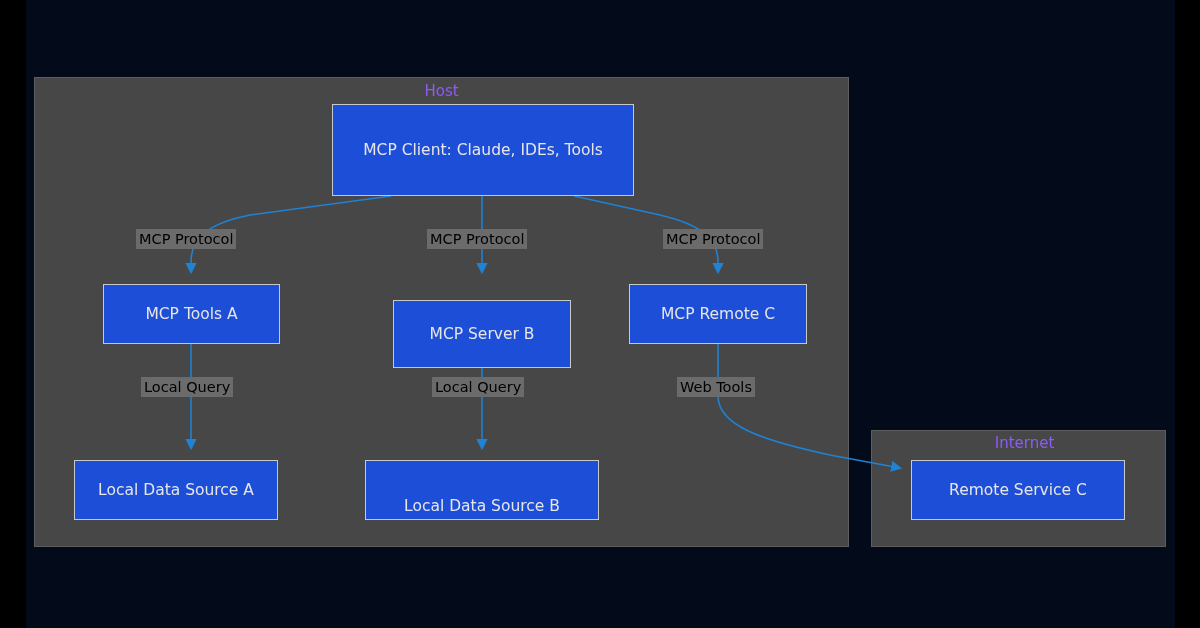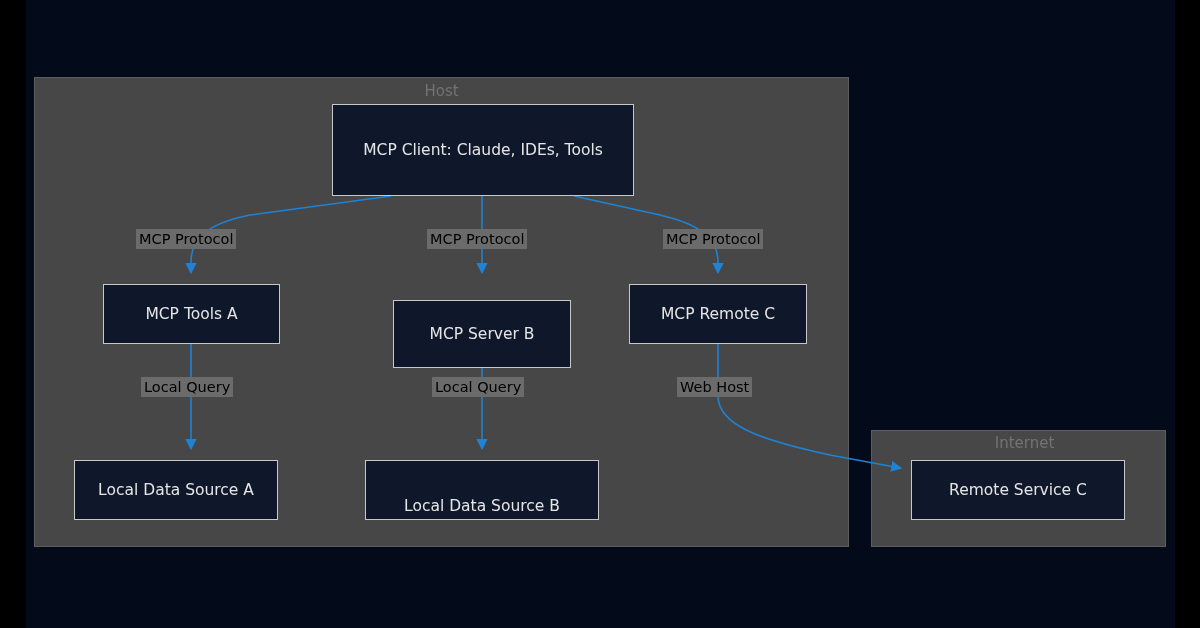--- a/index.html
+++ b/index.html
@@ -29,28 +29,28 @@
     position: absolute;
     background: #474747;
     border: 1px solid #5d5d5d;
     box-sizing: border-box;
   }
   .subgraph-title {
     position: absolute;
     left: 0;
     right: 0;
     text-align: center;
-    color: #737373;
+    color: #8b5cf6;
     font-size: 15px;
     font-family: "DejaVu Sans", sans-serif;
     white-space: nowrap;
   }
   .node {
     position: absolute;
-    background: #0f172a;
+    background: #1d4ed8;
     border: 1px solid #c8c8c8;
     box-sizing: border-box;
     display: flex;
     align-items: center;
     justify-content: center;
     text-align: center;
     color: #e6e6e6;
     font-size: 15.5px;
     line-height: 1.45;
     font-family: "DejaVu Sans", sans-serif;
@@ -146,15 +146,15 @@
   <div class="edge-label" style="left:663px; top:229px;">
     <span>MCP Protocol</span>
   </div>
   <div class="edge-label" style="left:141px; top:377px;">
     <span>Local Query</span>
   </div>
   <div class="edge-label" style="left:432px; top:377px;">
     <span>Local Query</span>
   </div>
   <div class="edge-label" style="left:677px; top:377px;">
-    <span>Web Host</span>
+    <span>Web Tools</span>
   </div>
 </div>
 
 </body></html>

